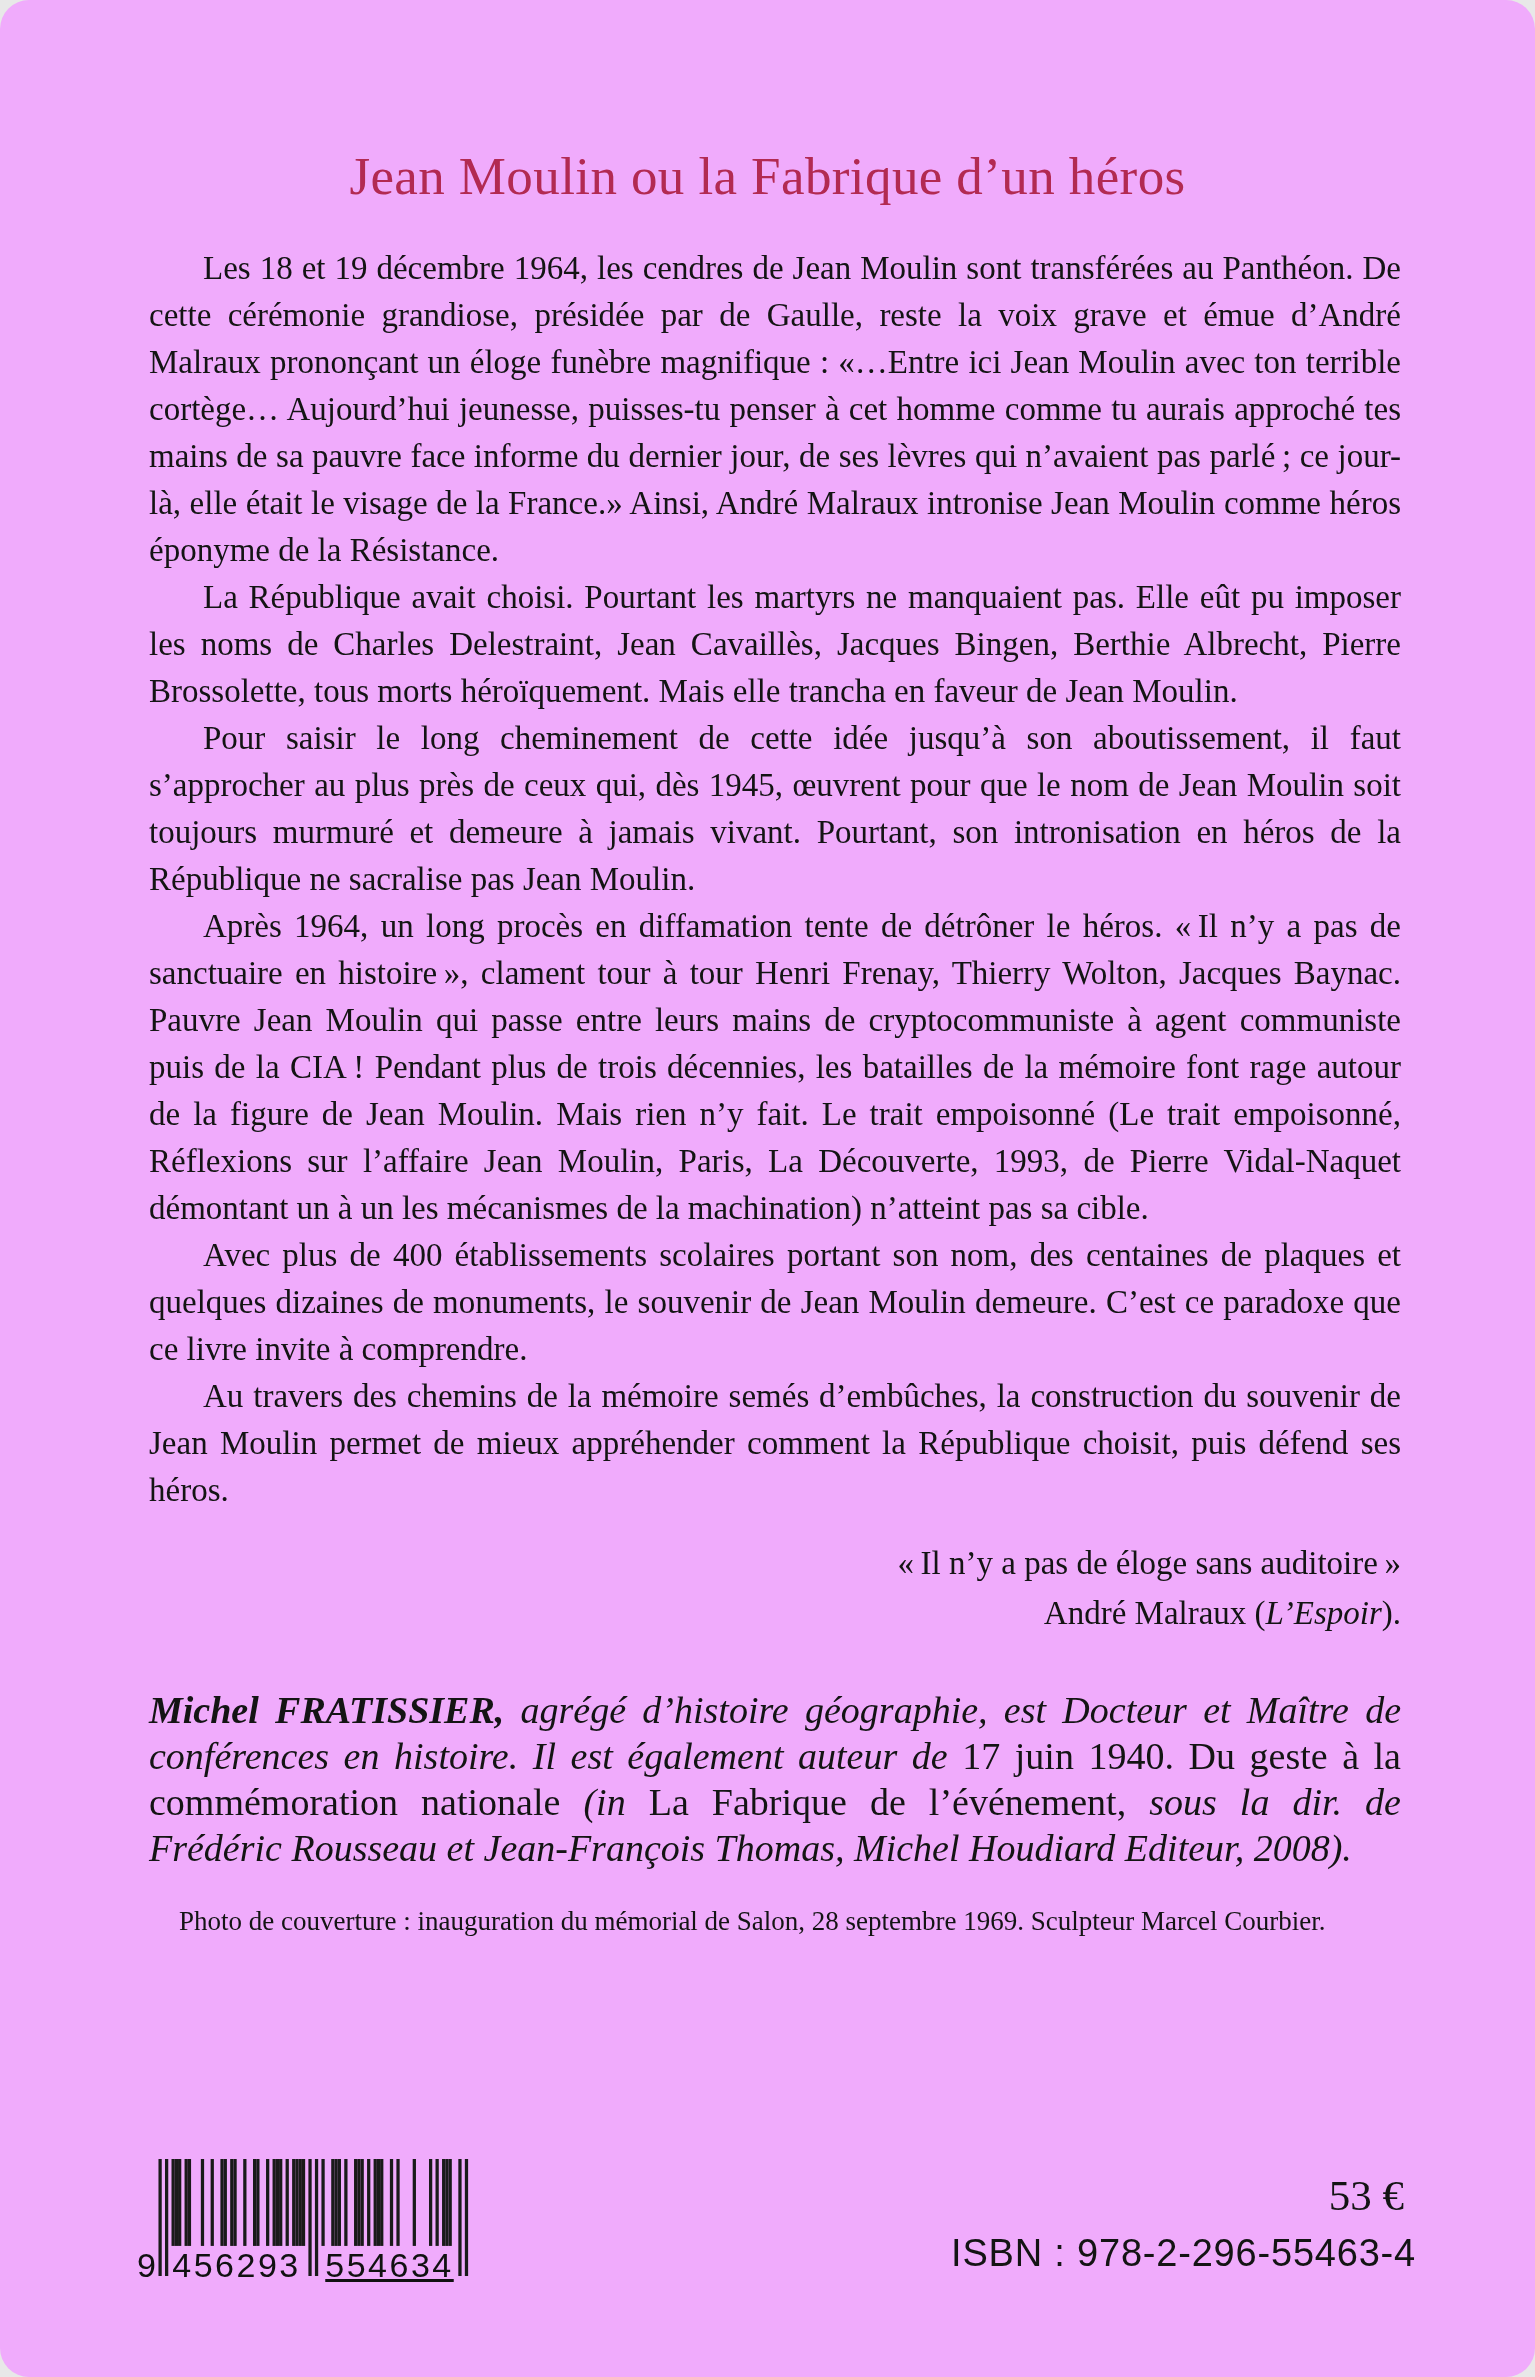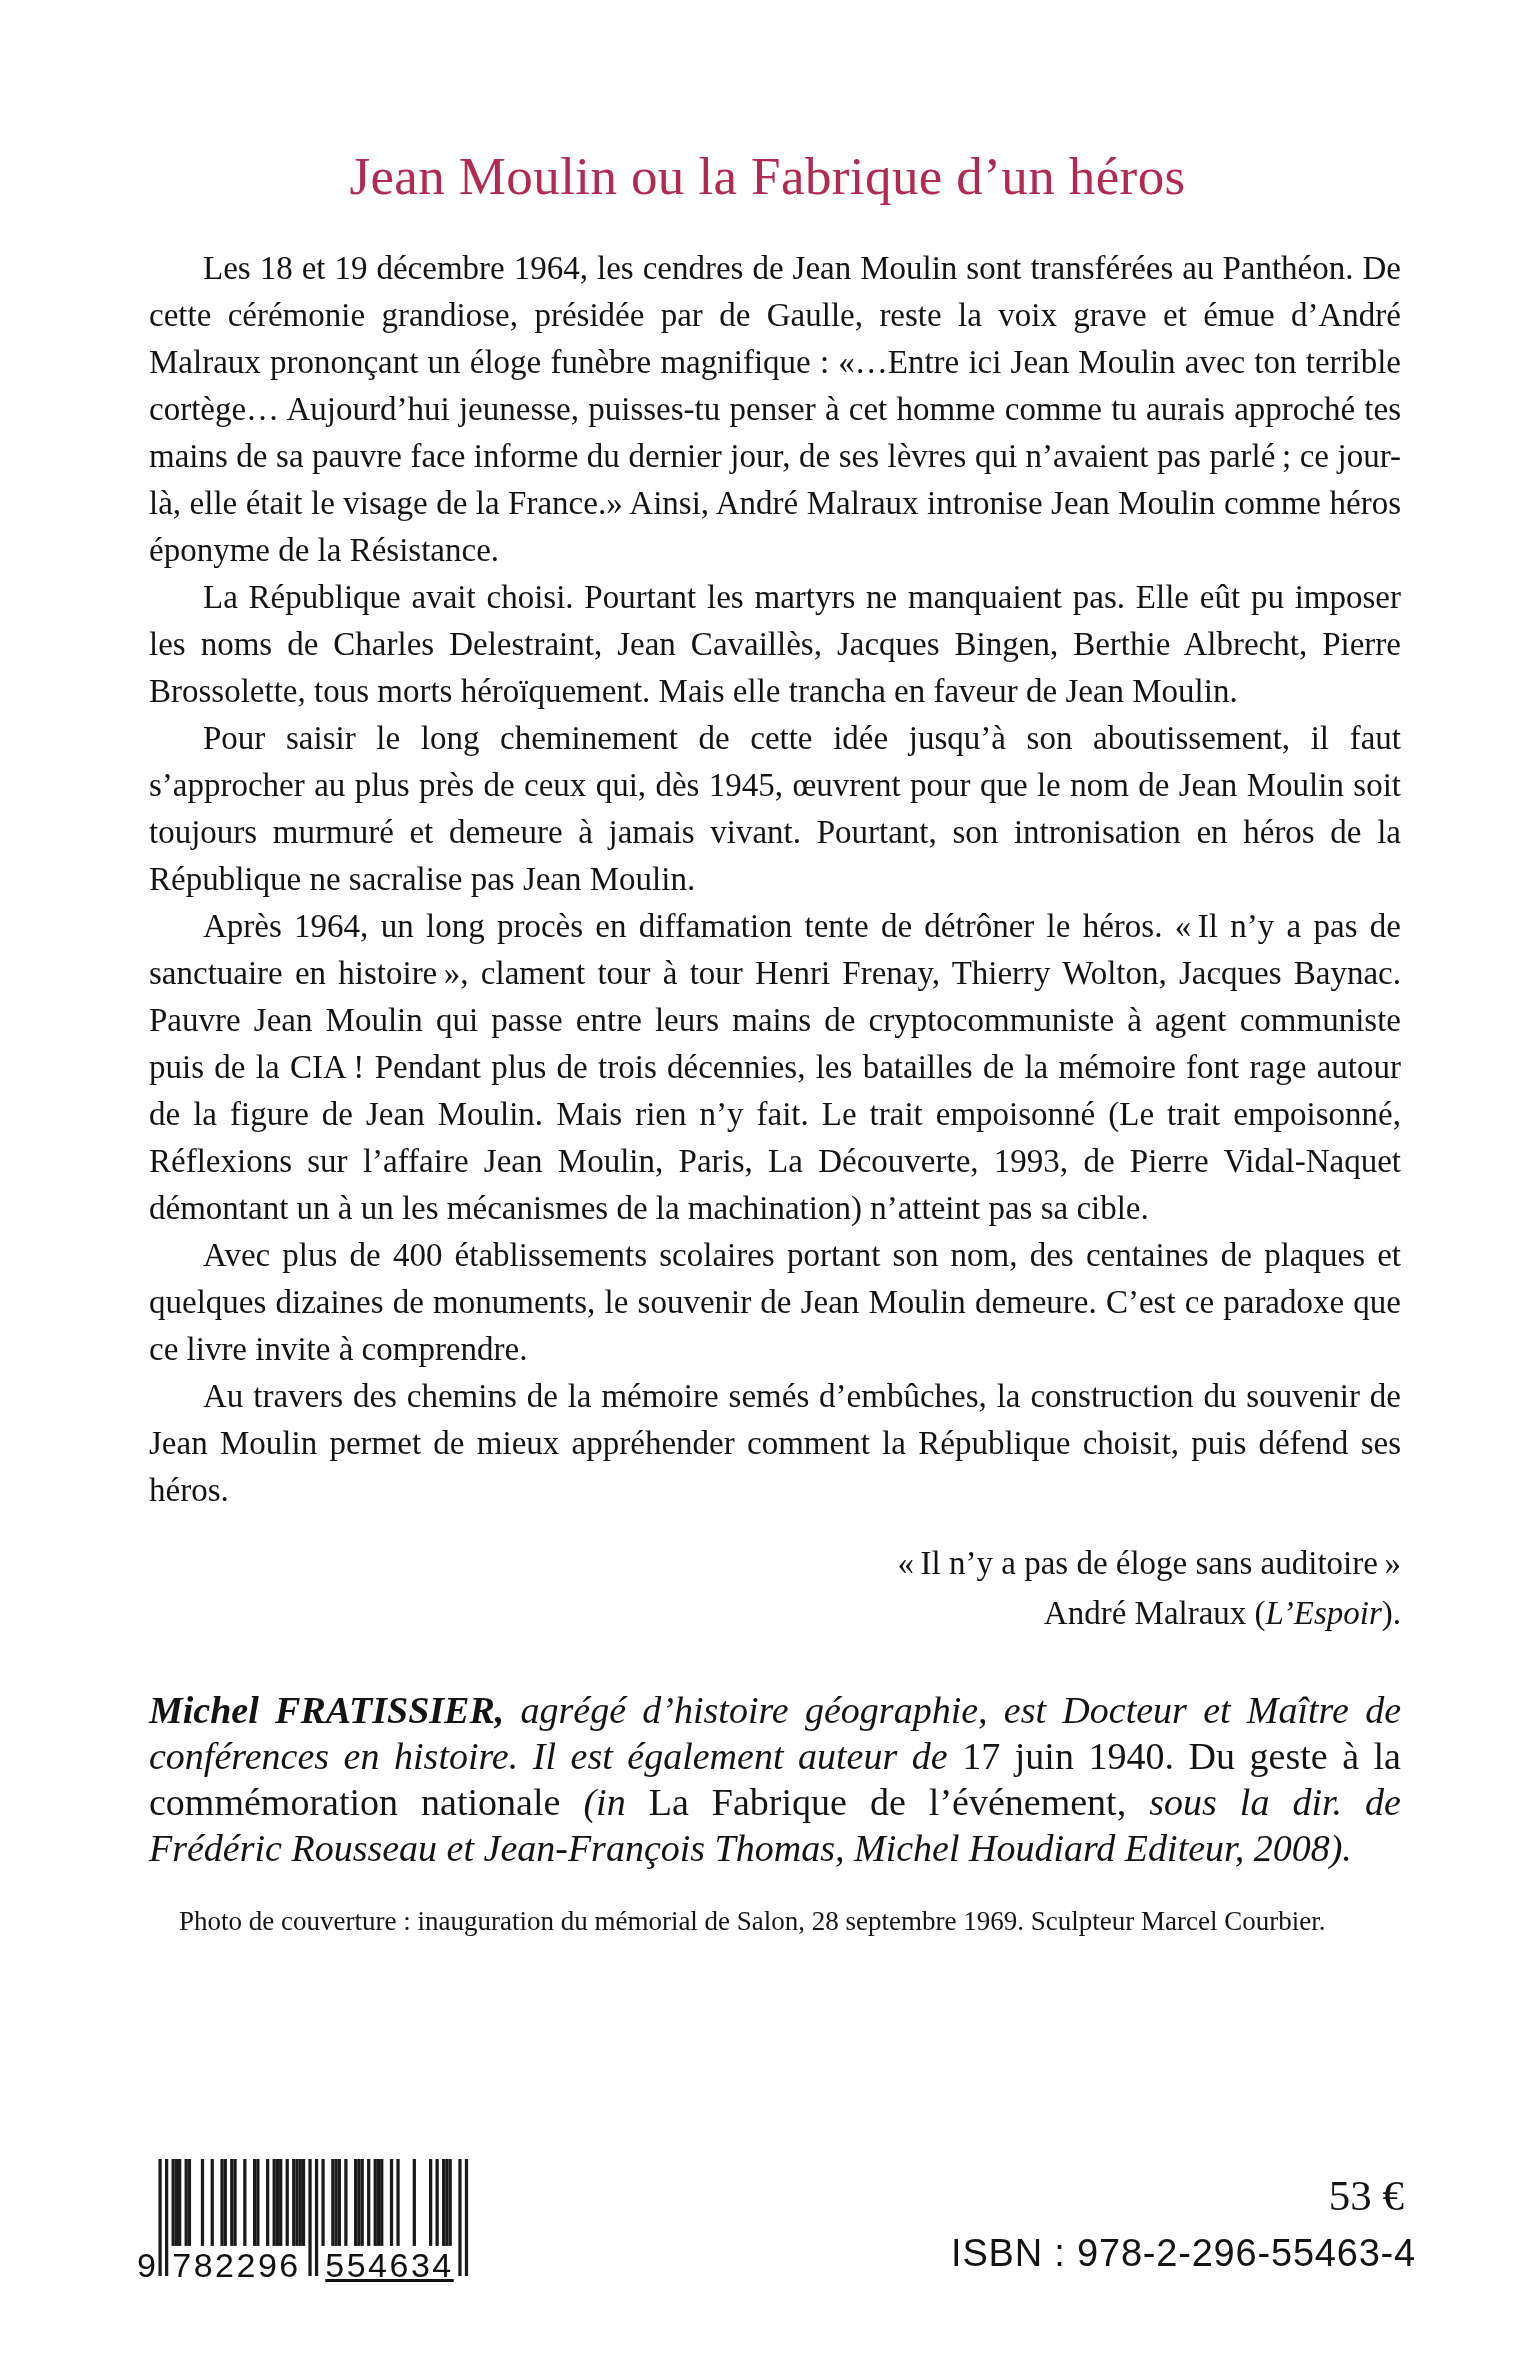--- a/index.html
+++ b/index.html
@@ -1,22 +1,23 @@
 <!DOCTYPE html>
 <html style="font-size:13.4px"><head>
 <meta charset="utf-8">
 <style>
   html,body{margin:0;padding:0;background:#e8e8e8;}
   .page{
     position:relative;
     width:1535px;height:2377px;
-    background:#ffffff;
+    background:#f0abfc;
     overflow:hidden;
     font-family:"Liberation Serif", serif;
     color:#141414;
+    border-radius:29px;
   }
   .title{
     position:absolute;
     top:146px;left:0;width:100%;
     text-align:center;
     font-size:53px;
     font-weight:normal;
     letter-spacing:0.4px;
     color:#b22a52;
     margin:0;
@@ -156,21 +157,21 @@
         <rect x="323.7" y="0" width="3.9" height="104" fill="#1a1a1a"></rect>
         <rect x="331.5" y="0" width="3.9" height="104" fill="#1a1a1a"></rect>
         <rect x="339.3" y="0" width="3.9" height="104" fill="#1a1a1a"></rect>
         <rect x="343.2" y="0" width="3.9" height="104" fill="#1a1a1a"></rect>
         <rect x="347.1" y="0" width="3.9" height="104" fill="#1a1a1a"></rect>
         <rect x="358.8" y="0" width="3.9" height="140" fill="#1a1a1a"></rect>
         <rect x="366.6" y="0" width="3.9" height="140" fill="#1a1a1a"></rect>
       </svg>
     <div class="bc-digits">
       <span class="bc-d0">9</span>
-      <span class="bc-g1">782296</span>
+      <span class="bc-g1">456293</span>
       <span class="bc-g2">554634</span>
     </div>
   </div>
 
   <div class="price">53 €</div>
   <div class="isbn">ISBN&nbsp;: 978-2-296-55463-4</div>
 
 </div>
 
 

